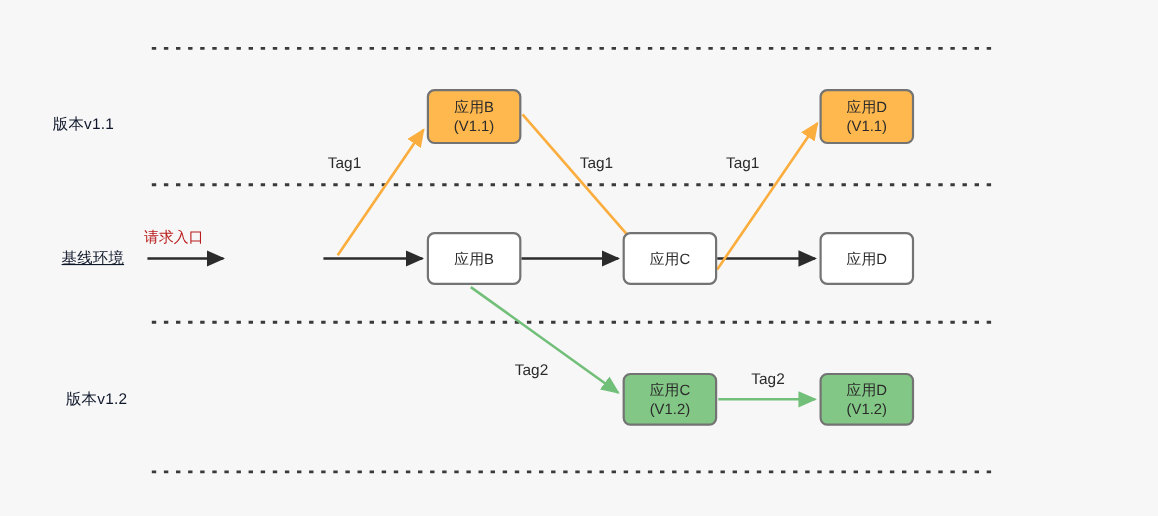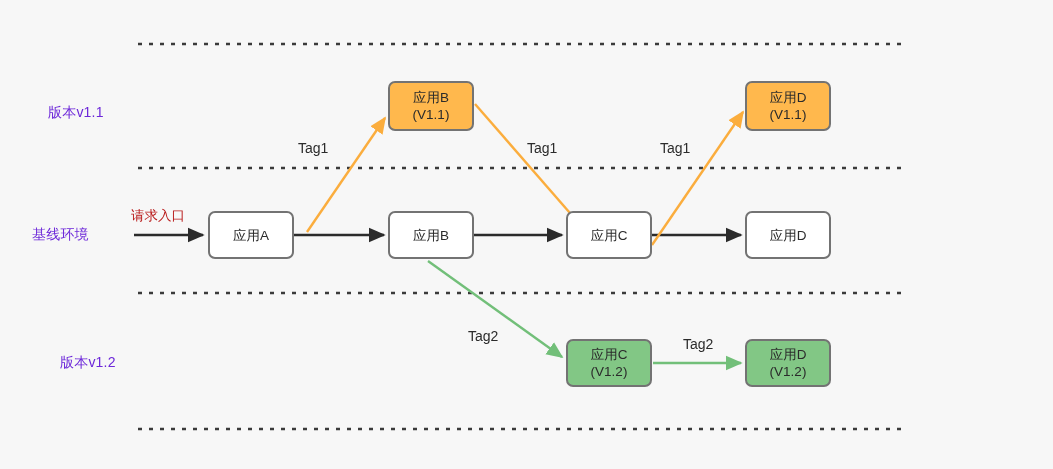--- a/index.html
+++ b/index.html
@@ -22,21 +22,21 @@
   #svg-layer {
     position: absolute;
     left: 0;
     top: 0;
     width: 1053px;
     height: 469px;
   }
   .lane-label {
     position: absolute;
     font-size: 14px;
-    color: #6d28d9;
+    color: #0f172a;
     white-space: nowrap;
     letter-spacing: 0.2px;
   }
   .node {
     position: absolute;
     box-sizing: border-box;
     border: 2px solid #737373;
     border-radius: 7px;
     display: flex;
     flex-direction: column;
@@ -108,37 +108,34 @@
     <line x1="475" y1="104" x2="583" y2="228" stroke="#fbad3d" stroke-width="2.4" marker-end="url(#ah-orange)"></line>
 
     <line x1="652" y1="245" x2="743" y2="112" stroke="#fbad3d" stroke-width="2.4" marker-end="url(#ah-orange)"></line>
 
     <line x1="428" y1="261" x2="562" y2="357" stroke="#72bf79" stroke-width="2.4" marker-end="url(#ah-green)"></line>
 
     <line x1="653" y1="363" x2="741" y2="363" stroke="#72bf79" stroke-width="2.4" marker-end="url(#ah-green)"></line>
   </svg>
 
   <div class="lane-label" style="left:48px; top:104px;">版本v1.1</div>
-  <div class="lane-label" style="left:32px; top:226px;">基线环境</div>
+  <div class="lane-label" style="left:56px; top:226px;text-decoration:underline;">基线环境</div>
   <div class="lane-label" style="left:60px; top:354px;">版本v1.2</div>
 
   <div class="entry-label" style="left:131px; top:207px;">请求入口</div>
 
   <div class="node v11" style="left:388px; top:81px; width:86px; height:50px;">
     <span class="l1">应用B</span>
     <span class="l2">(V1.1)</span>
   </div>
   <div class="node v11" style="left:745px; top:81px; width:86px; height:50px;">
     <span class="l1">应用D</span>
     <span class="l2">(V1.1)</span>
   </div>
 
-  <div class="node baseline" style="left:208px; top:211px; width:86px; height:48px;">
-    <span class="l1">应用A</span>
-  </div>
   <div class="node baseline" style="left:388px; top:211px; width:86px; height:48px;">
     <span class="l1">应用B</span>
   </div>
   <div class="node baseline" style="left:566px; top:211px; width:86px; height:48px;">
     <span class="l1">应用C</span>
   </div>
   <div class="node baseline" style="left:745px; top:211px; width:86px; height:48px;">
     <span class="l1">应用D</span>
   </div>
 

